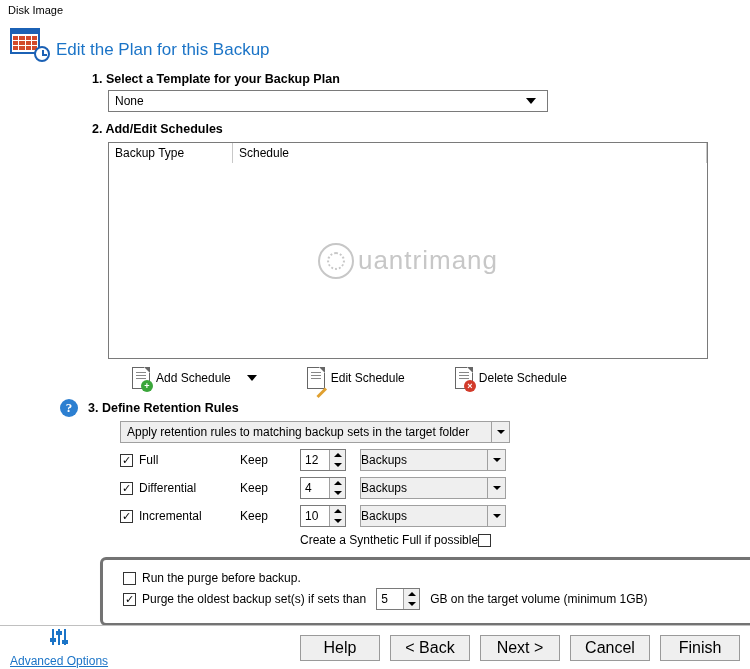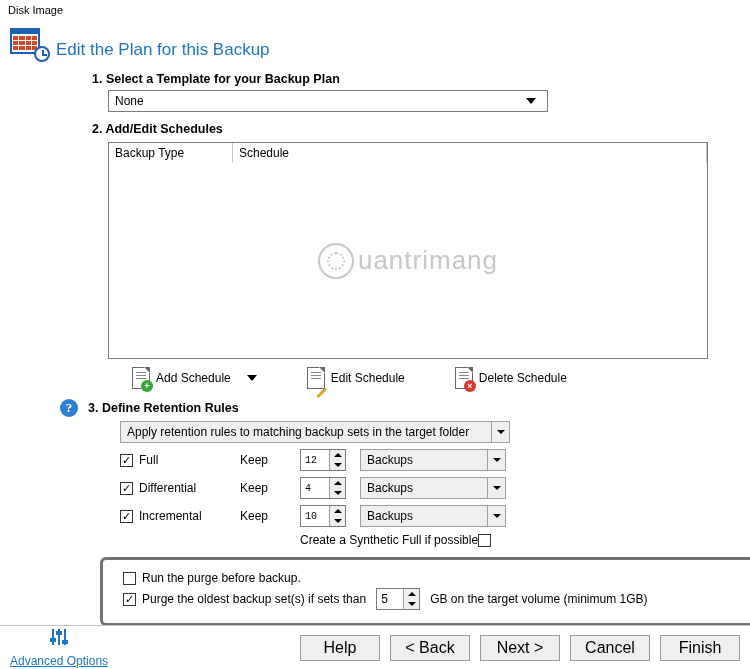--- a/index.html
+++ b/index.html
@@ -159,29 +159,29 @@
   .chk-row { display:flex; align-items:center; gap:6px; }
   .checkbox {
     width:13px;height:13px;border:1px solid #333;background:#fff;
     display:flex;align-items:center;justify-content:center;font-size:11px;line-height:1;
   }
   .spinner {
     width:46px;height:22px;border:1px solid #7a7a7a;background:#fff;
     display:flex;align-items:stretch; margin-right:10px;
   }
   .spinner input {
-    width:28px;border:none;outline:none;padding:0 4px;font-size:10px;font-family:Liberation Mono, monospace;
+    width:28px;border:none;outline:none;padding:0 4px;font-size:12px;
   }
   .spin-btns { width:16px;border-left:1px solid #a0a0a0;display:flex;flex-direction:column; }
   .spin-btns > div { flex:1;display:flex;align-items:center;justify-content:center;background:#efefef; }
   .mini-caret-up { width:0;height:0;border-left:4px solid transparent;border-right:4px solid transparent;border-bottom:4px solid #000; }
   .mini-caret-down { width:0;height:0;border-left:4px solid transparent;border-right:4px solid transparent;border-top:4px solid #000; }
   .combo {
     width:146px;height:22px;border:1px solid #a0a0a0;background:#efefef;
-    display:flex;align-items:center;justify-content:space-between;padding-left:6px;cursor:pointer;
+    display:flex;align-items:center;justify-content:space-between;padding-left:0;cursor:pointer;
   }
   .synth-row {
     grid-column: 3 / span 2;
     display:flex; align-items:center; justify-content:flex-start;
     padding-left:0;
   }
   .purge-box {
     margin:10px 0 0 40px;
     border:3px solid #737373; border-radius:6px;
     padding:8px 14px 10px 20px;

